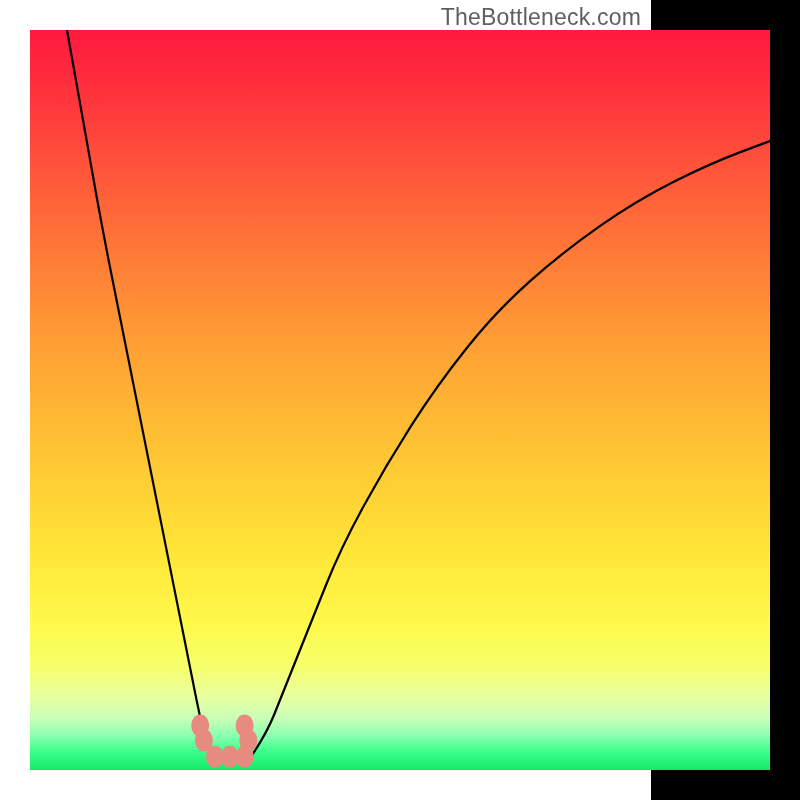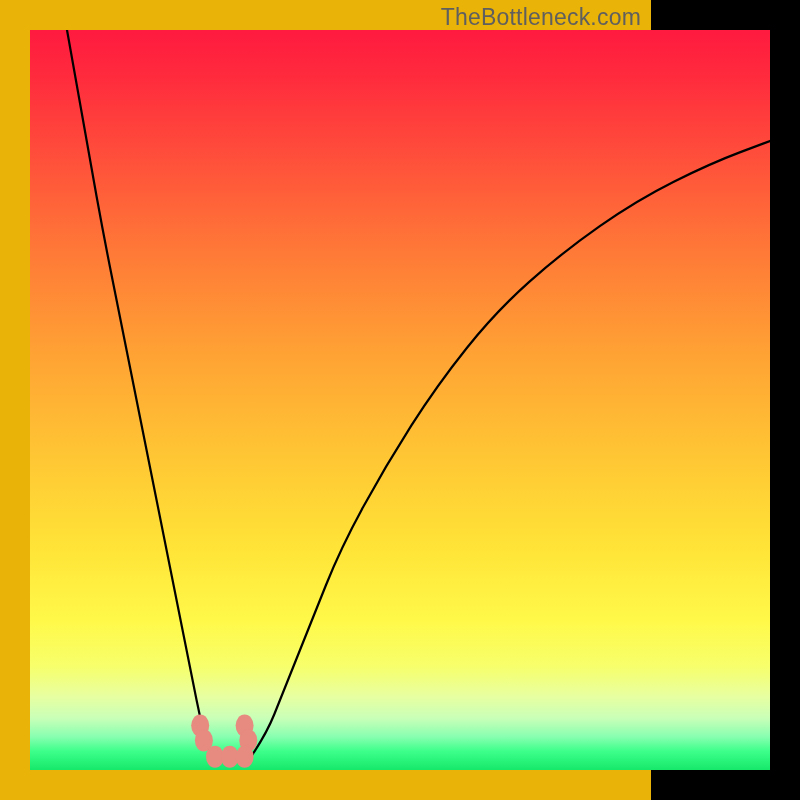--- a/index.html
+++ b/index.html
@@ -10,21 +10,21 @@
     background: #000;
     overflow: hidden;
     font-family: Arial, Helvetica, sans-serif;
   }
   .frame {
     position: absolute;
     left: 0;
     top: 0;
     width: 651px;
     height: 800px;
-    background: #eab308;
+    background: #ffffff;
   }
   .watermark {
     position: absolute;
     top: 4px;
     right: 10px;
     color: #5f5f5f;
     font-size: 23px;
     font-weight: 500;
     letter-spacing: 0.2px;
     user-select: none;

